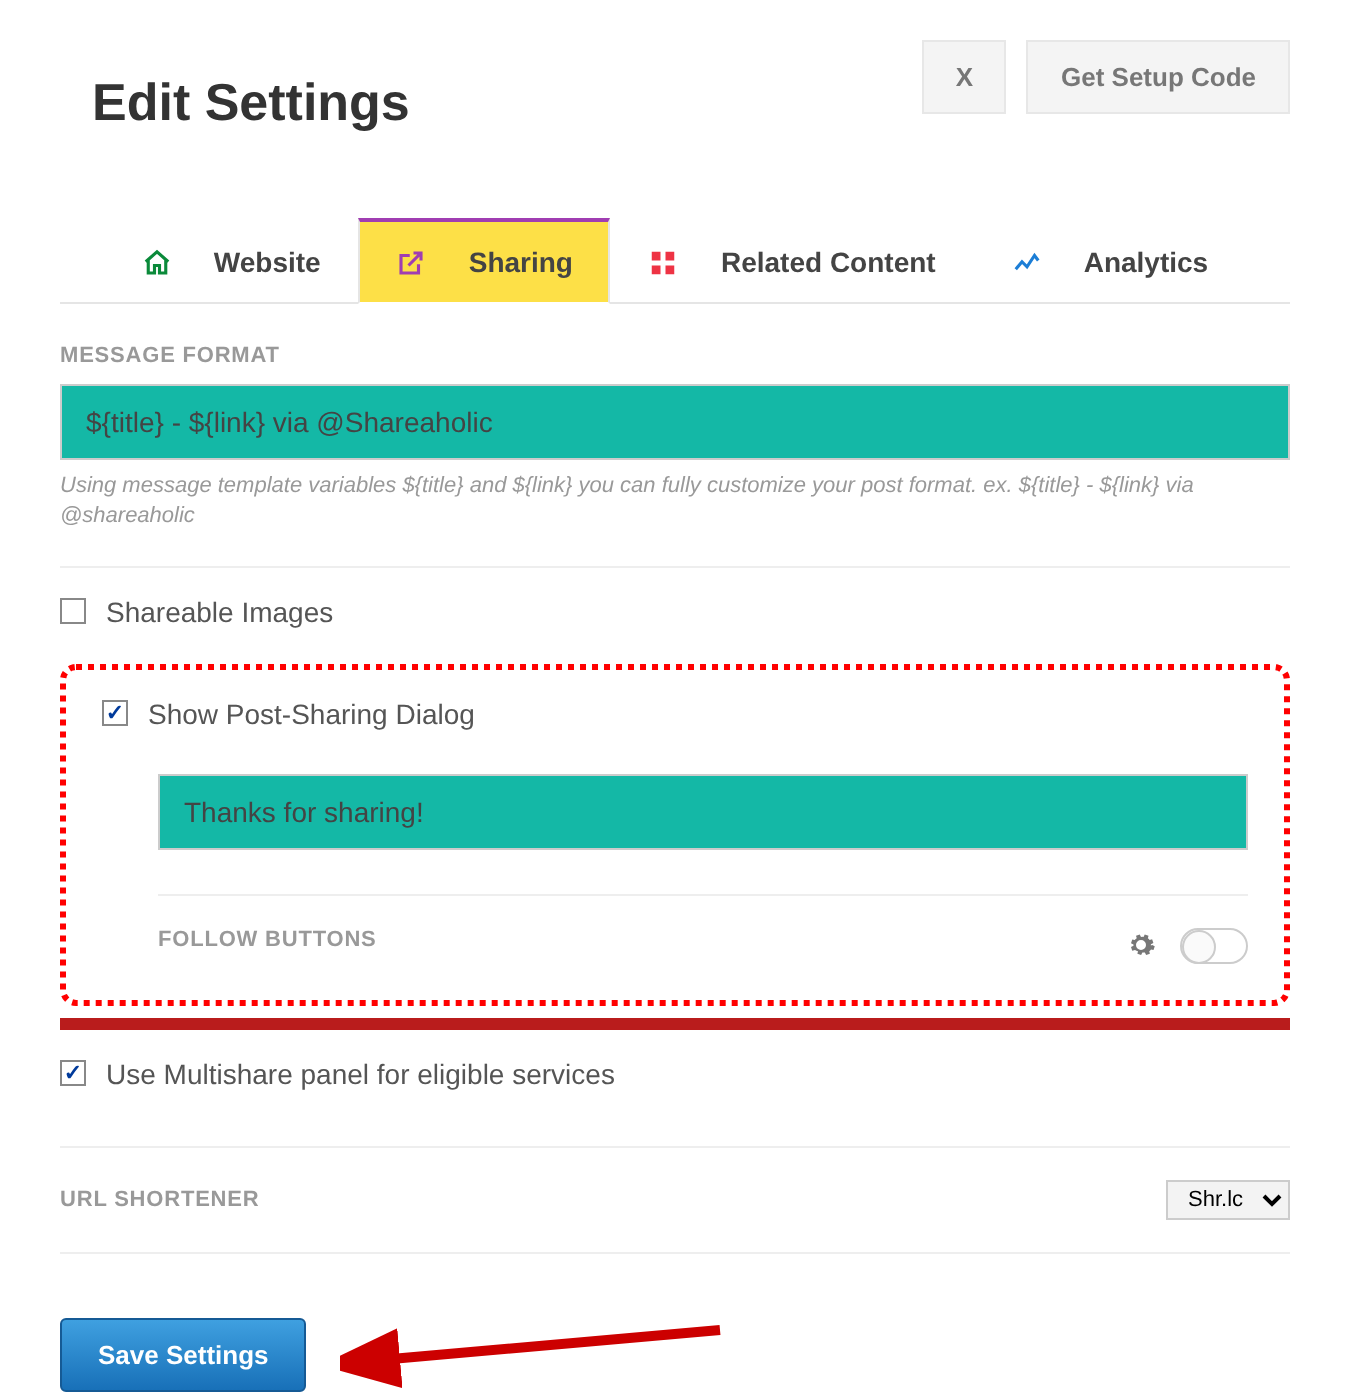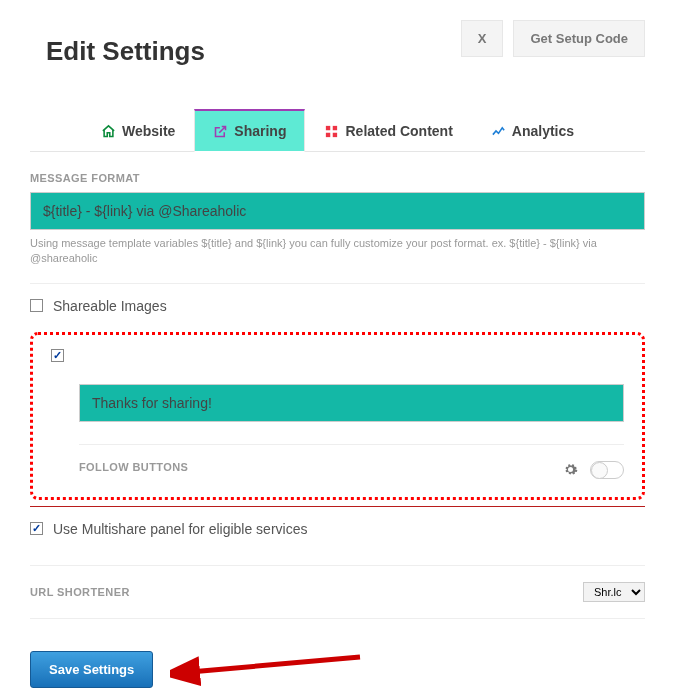--- a/index.html
+++ b/index.html
@@ -26,62 +26,62 @@
     }
     .tabs {
       display: flex;
       justify-content: center;
       border-bottom: 1px solid #e5e5e5;
       margin-bottom: 20px;
     }
     .tab {
       display: flex;
       align-items: center;
-      gap: 6px;
+      gap: 21px;
       padding: 12px 18px;
       font-size: 14px;
       font-weight: 600;
       color: #444;
       cursor: pointer;
       border: 1px solid transparent;
       border-bottom: none;
       position: relative;
       top: 1px;
     }
     .tab.active {
       border: 1px solid #e5e5e5;
       border-top: 2px solid #a03db2;
       border-bottom: 1px solid #fff;
-      background: #5eead4;
+      background: #fde047;
     }
     .tab-icon { width: 15px; height: 15px; display: inline-flex; align-items: center; justify-content: center; }
     .section-label {
       font-size: 11px;
       font-weight: 600;
       color: #999;
       letter-spacing: .4px;
       margin-bottom: 8px;
     }
     .text-input {
       width: 100%;
       padding: 10px 12px;
       border: 1px solid #ccc;
       font-size: 14px;
       color: #444;
       background: #14b8a6;
     }
-    .help-text { font-size: 11px; color: #999; margin-top: 6px; line-height: 1.4; }
+    .help-text { font-size: 11px; color: #999; margin-top: 6px; line-height: 1.4; font-style: italic; }
     .check-row {
       display: flex;
       align-items: center;
       gap: 10px;
       font-size: 14px;
       color: #555;
       padding: 14px 0;
-      border-top: 1px solid #b91c1c;
+      border-top: 6px solid #b91c1c;
     }
     .check-row:first-of-type { }
     .checkbox {
       width: 13px; height: 13px;
       border: 1px solid #888;
       display: inline-flex;
       align-items: center;
       justify-content: center;
       background: #fff;
     }
@@ -231,20 +231,21 @@
   <div style="margin-top:16px; border-top:1px solid #eee;">
     <div class="check-row" style="border-top:none;text-align:right;">
       <span class="checkbox"></span>
       <span>Shareable Images</span>
     </div>
   </div>
 
   <div class="highlight">
     <div class="check-row" style="border-top:none; padding-top:0;">
       <span class="checkbox checked"></span>
+      <span>Show Post-Sharing Dialog</span>
     </div>
     <div class="subfield">
       <input type="text" class="text-input" value="Thanks for sharing!" style="">
     </div>
     <div class="subfield">
       <div class="follow-row">
         <div class="section-label" style="margin:0;">FOLLOW BUTTONS</div>
         <div class="follow-controls">
           <span class="gear">
             <svg viewBox="0 0 24 24" width="15" height="15">

